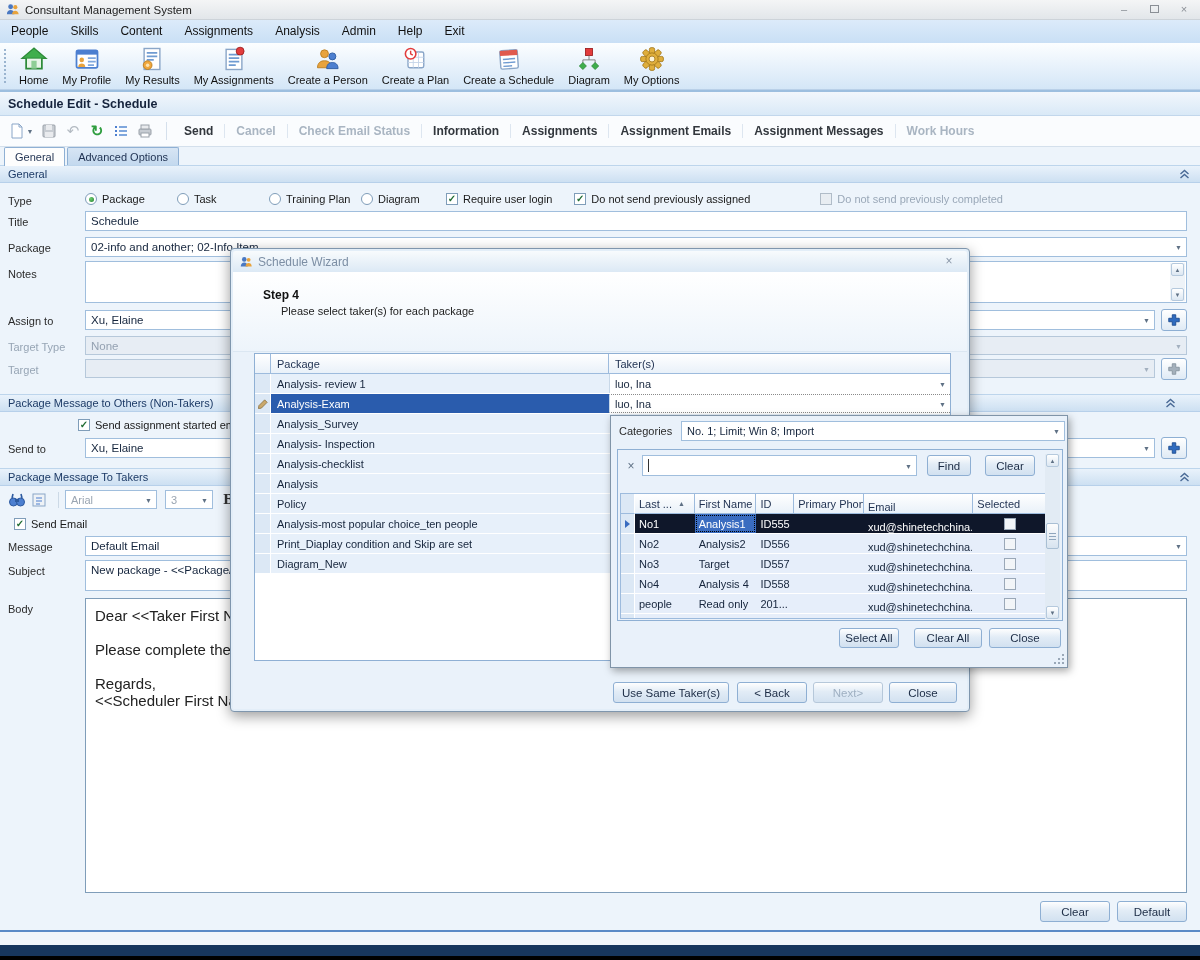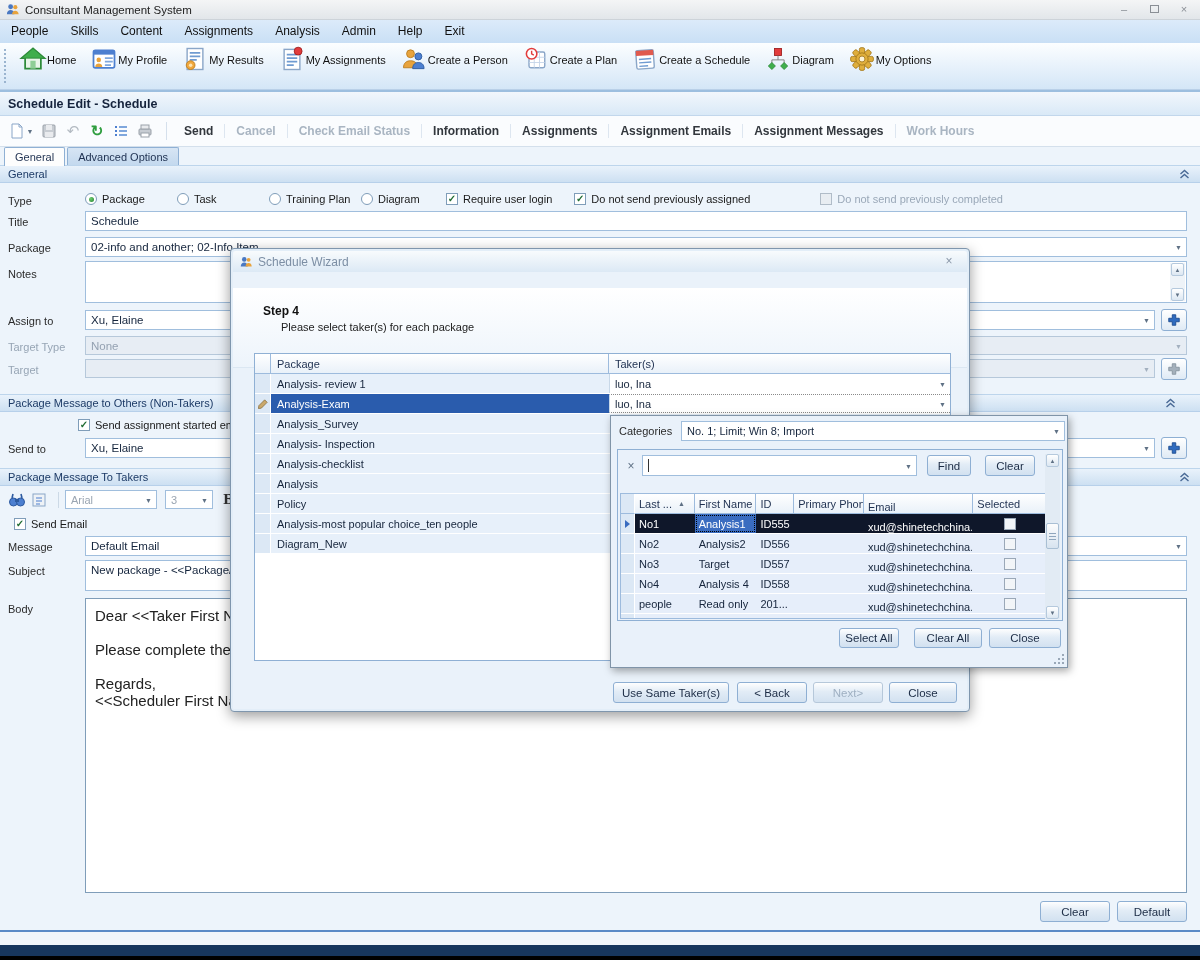--- a/index.html
+++ b/index.html
@@ -20,21 +20,21 @@
   
   .menubar { position:absolute; left:0; top:20px; width:1200px; height:23px;
     background:linear-gradient(#dcebfa,#c9dff5); display:flex; align-items:center; }
   .menu-item { padding:0 11px; font-size:12px; line-height:23px; color:#111; cursor:default; }
 
   
   .apptoolbar { position:absolute; left:0; top:43px; width:1200px; height:47px;
     background:linear-gradient(#fcfeff,#d4e6f7); border-bottom:1px solid #b9d0e8;
     display:flex; align-items:flex-start; padding-left:4px; }
   .tb-grip { width:4px; height:34px; margin:6px 4px 0 0; border-left:2px dotted #9ab4cf; }
-  .tb-item { display:flex; align-items:center; padding:2px 7px 0 7px; cursor:default; }
+  .tb-item { display:flex; flex-direction:column; align-items:center; padding:2px 7px 0 7px; cursor:default; }
   .tb-item svg { width:28px; height:28px; }
   .tb-item .tb-label { font-size:11px; margin-top:1px; color:#111; white-space:nowrap; }
 
   
   .toprule { position:absolute; left:0; top:90px; width:1200px; height:2px; background:#9dbfdf; }
   .pagehdr { position:absolute; left:0; top:92px; width:1200px; height:24px;
     background:linear-gradient(#f2f7fc,#d9e9f7); border-bottom:1px solid #c2d7ec;
     display:flex; align-items:center; padding-left:8px; }
   .pagehdr .ptext { font-weight:bold; font-size:12.5px; color:#15233c; }
 
@@ -125,21 +125,21 @@
   .wizard { position:absolute; left:230px; top:248px; width:740px; height:464px; z-index:10;
     background:#eaf2fa; border:1px solid #7f96ad; border-radius:4px;
     box-shadow:0 4px 14px rgba(0,0,0,.4), inset 0 0 0 2px #e3eef8; }
   .wiz-title { position:absolute; left:2px; top:2px; right:2px; height:21px;
     background:linear-gradient(#f8fbfd,#dce9f5); border-radius:3px 3px 0 0;
     display:flex; align-items:center; padding-left:6px; }
   .wiz-title svg { width:14px; height:14px; margin-right:5px; }
   .wiz-title .wtitle { font-size:12px; color:#7c8ea4; }
   .wiz-x { position:absolute; right:10px; top:3px; width:16px; height:15px; color:#8a97a8;
     font-size:12px; line-height:15px; text-align:center; cursor:default; }
-  .wiz-top { position:absolute; left:2px; top:39px; right:2px; height:80px;
+  .wiz-top { position:absolute; left:2px; top:23px; right:2px; height:80px;
     background:linear-gradient(#ffffff,#edf4fb); border-bottom:1px solid #dbe7f2; }
   .wiz-step { position:absolute; left:30px; top:16px; font-weight:bold; font-size:12px; color:#111; }
   .wiz-instr { position:absolute; left:48px; top:33px; font-size:11px; color:#222; }
   .wtable { position:absolute; left:23px; top:104px; width:697px; height:308px; background:#fff; border:1px solid #8fb0d4; }
   .whead { display:flex; height:20px; }
   .whc { background:linear-gradient(#ffffff,#e9f1f9); border-right:1px solid #9dbbdd; border-bottom:1px solid #9dbbdd;
     font-size:11px; color:#1e3050; display:flex; align-items:center; padding-left:6px; }
   .whc.sel { width:16px; padding:0; }
   .whc.pkg { width:338px; }
   .whc.tak { flex:1; border-right:none; }
@@ -683,20 +683,29 @@
           <div class="wrow">
             <span class="wsel">
               
             </span>
             <span class="wpkg">Analysis-most popular choice_ten people</span>
             <span class="wtak">
               
             </span>
           </div>
 
+          <div class="wrow">
+            <span class="wsel">
+              
+            </span>
+            <span class="wpkg">Print_Diaplay condition and Skip are set</span>
+            <span class="wtak">
+              
+            </span>
+          </div>
 
           <div class="wrow">
             <span class="wsel">
               
             </span>
             <span class="wpkg">Diagram_New</span>
             <span class="wtak">
               
             </span>
           </div>

